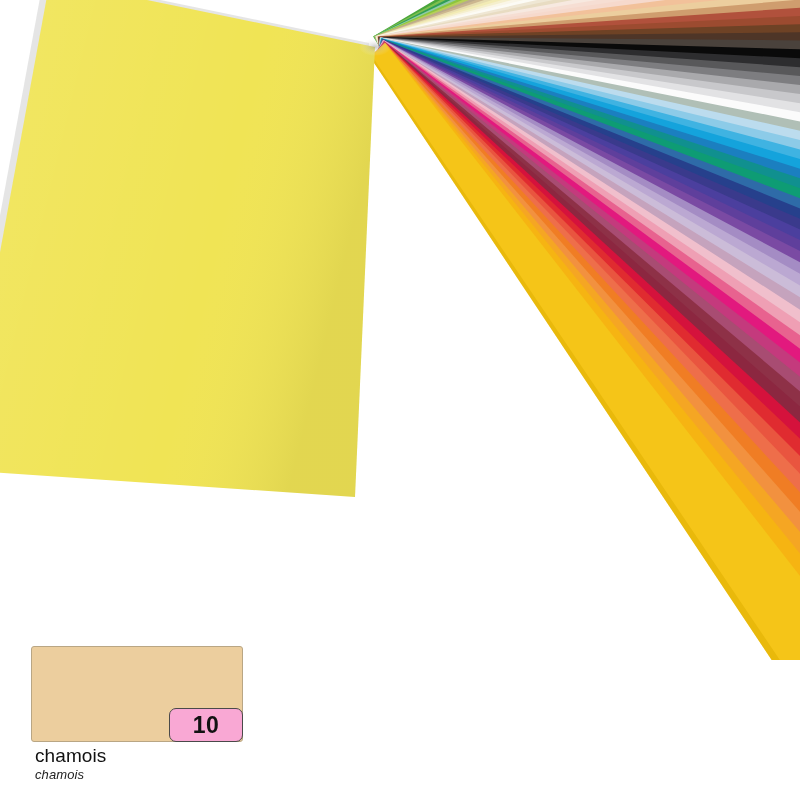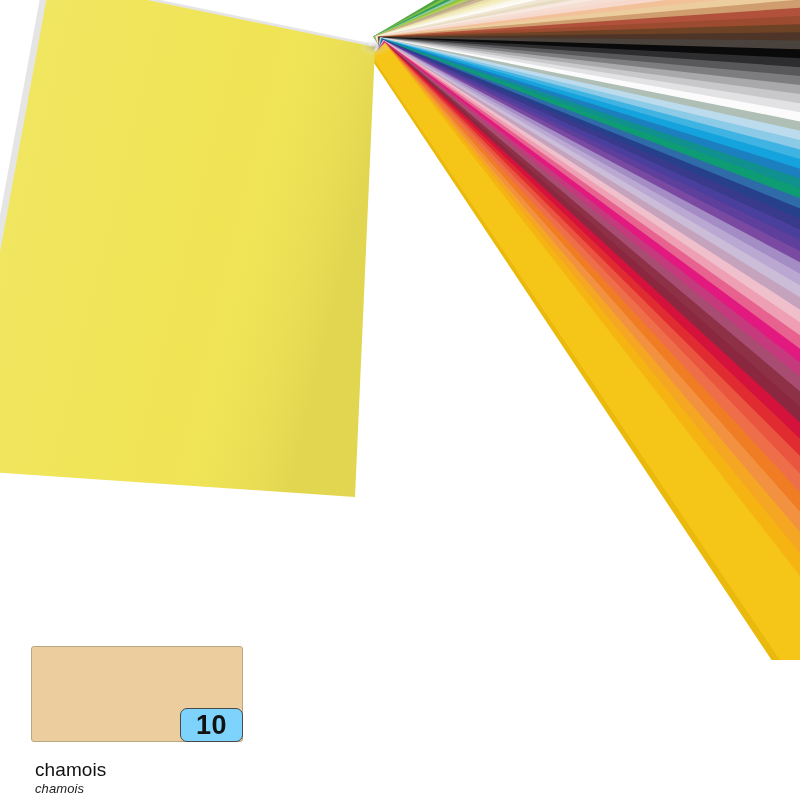--- a/index.html
+++ b/index.html
@@ -42,36 +42,36 @@
     height: 96px;
     box-sizing: border-box;
     border: 1px solid #b9a684;
     border-radius: 3px;
     background: #ecce9e;
   }
   #swatch-number-badge {
     position: absolute;
     right: -1px;
     bottom: -1px;
-    width: 63px;
+    width: 74px;
     height: 34px;
     box-sizing: border-box;
-    background: #7dd3fc;
+    background: #f9a8d4;
     border: 1.5px solid #4a4a4a;
     border-radius: 7px;
     display: flex;
     align-items: center;
     justify-content: center;
-    font-size: 27px;
+    font-size: 23px;
     font-weight: bold;
     color: #121212;
     letter-spacing: 0.5px;
   }
   #swatch-captions {
-    padding-top: 17px;
+    padding-top: 3px;
     padding-left: 4px;
   }
   #swatch-name-primary {
     font-size: 19px;
     color: #111111;
     line-height: 22px;
     letter-spacing: 0.1px;
   }
   #swatch-name-secondary {
     font-size: 13px;

